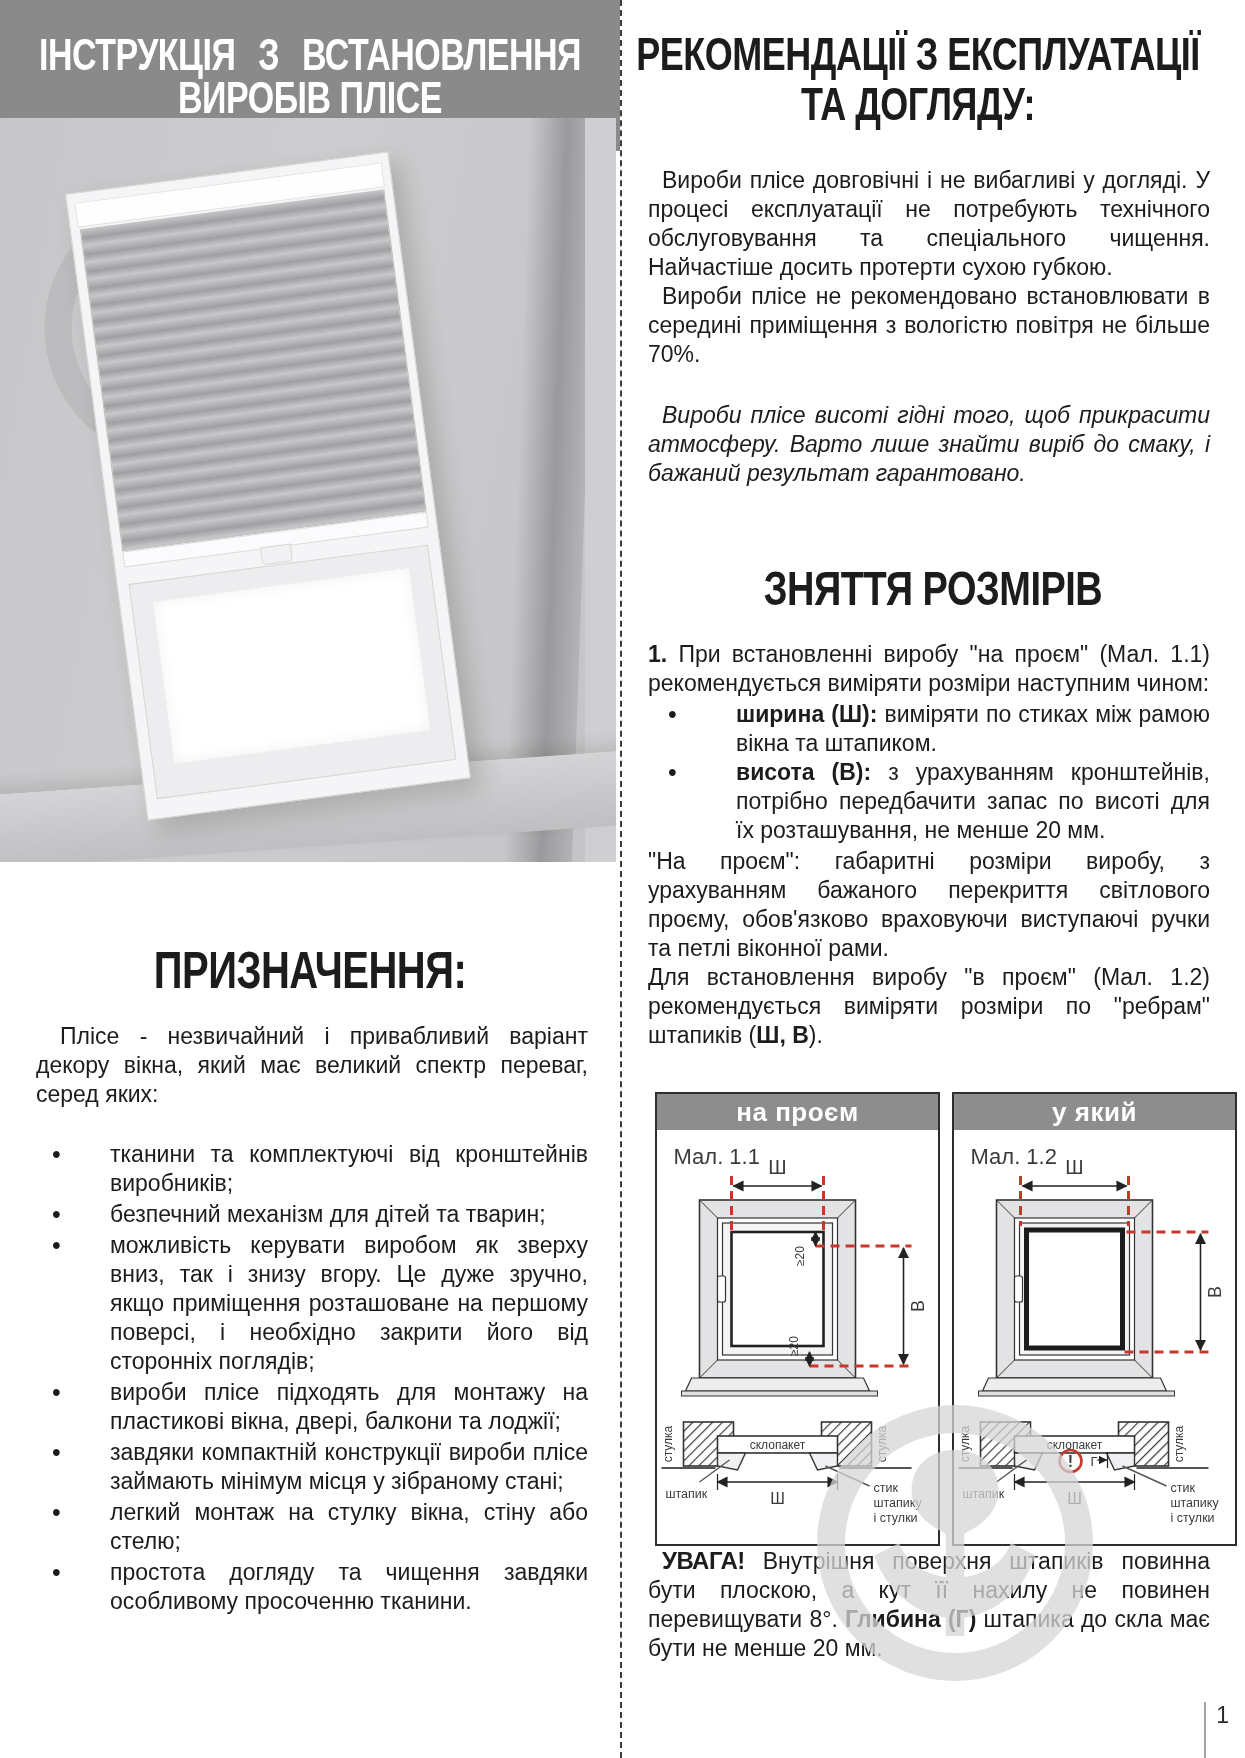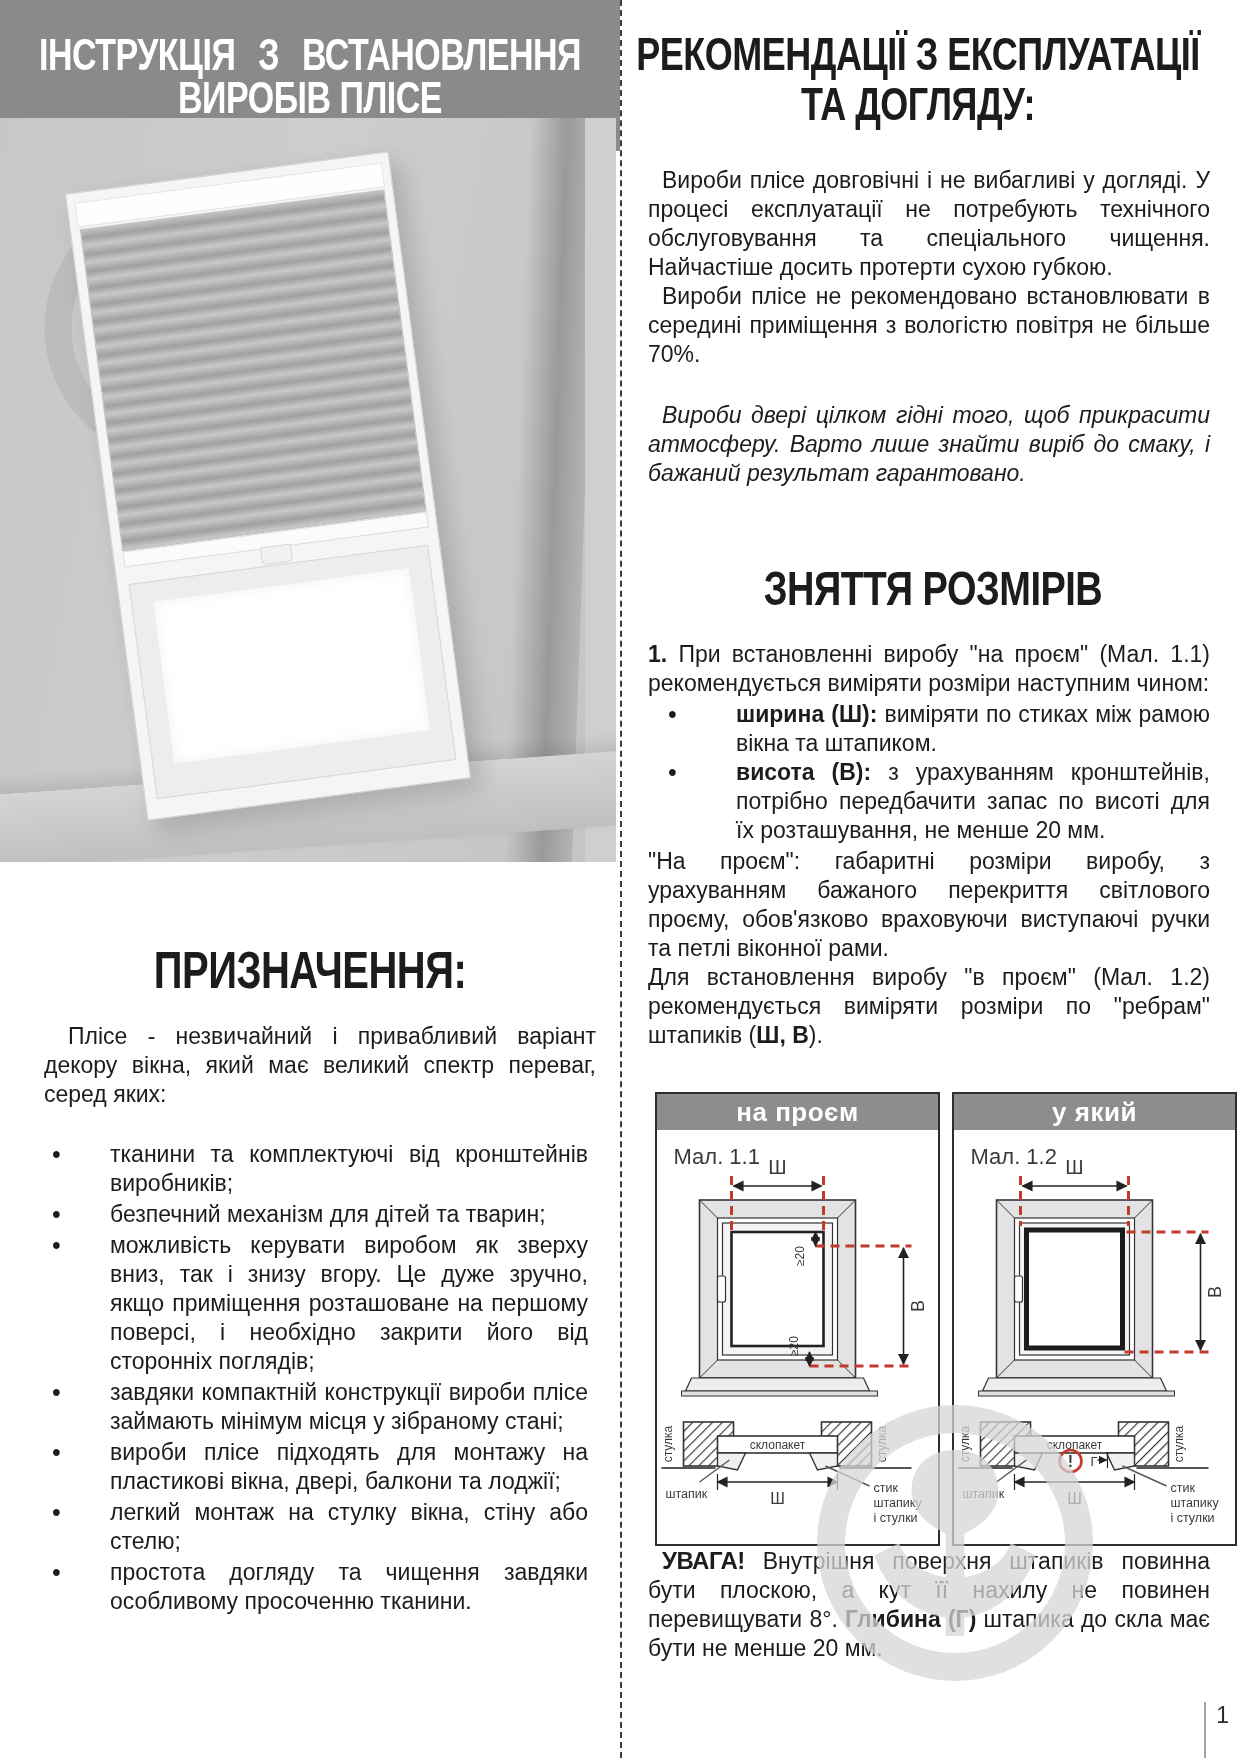--- a/index.html
+++ b/index.html
@@ -29,21 +29,21 @@
     background:repeating-linear-gradient(180deg,#c6c6c8 0px,#a0a0a2 9px,#c9c9cb 17px);
     border-left:1px solid #bababc;border-right:1px solid #bababc;}
   .w-rail{position:absolute;top:57.3%;left:3%;right:3%;height:2.1%;background:#fbfbfd;border:1px solid #dcdcde;}
   .w-handle{position:absolute;top:59.4%;left:45%;width:9%;height:2.6%;background:#f1f1f3;border:1px solid #d6d6d8;border-radius:0 0 5px 5px;}
   .w-lower{position:absolute;top:62.5%;left:3.8%;right:3.8%;bottom:3.2%;background:#ededef;border:1px solid #d6d6d8;}
   .w-glass{position:absolute;top:9%;left:7%;right:7%;bottom:15%;background:#ffffff;box-shadow:inset 0 0 16px rgba(0,0,0,0.05);}
   .watermark{position:absolute;pointer-events:none;}
   .wm-photo{left:28px;top:60px;width:300px;height:300px;color:#adadaf;opacity:0.45;}
   .wm-right{left:800px;top:1388px;width:310px;height:310px;color:#d6d6d8;opacity:0.75;z-index:6;}
   .purpose-title{position:absolute;left:0;top:948px;width:620px;text-align:center;font-size:40px;}
-  .purpose-intro{position:absolute;left:44px;top:1022px;width:552px;font-size:23px;line-height:29px;
+  .purpose-intro{position:absolute;left:36px;top:1022px;width:552px;font-size:23px;line-height:29px;
     text-align:justify;text-indent:24px;}
   .purpose-list{position:absolute;left:36px;top:1140px;width:552px;margin:0;padding:0;list-style:none;}
   .purpose-list li{position:relative;padding-left:74px;font-size:23px;line-height:29px;text-align:justify;margin:0 0 2px 0;}
   .purpose-list li::before{content:"\2022";position:absolute;left:16px;top:0;font-size:25px;}
   
   .care-title{position:absolute;left:606px;top:30px;width:624px;text-align:center;}
   .care-title .cond{font-size:36px;line-height:50px;}
   .rtext{font-size:23px;line-height:29px;text-align:justify;}
   .care-text{position:absolute;left:648px;top:166px;width:562px;}
   .care-text p{margin:0;text-indent:14px;}
@@ -98,37 +98,37 @@
   </div>
 
   <div class="purpose-title">
     <span class="cond">ПРИЗНАЧЕННЯ:</span>
   </div>
   <div class="purpose-intro">Плісе - незвичайний і привабливий варіант декору вікна, який має великий спектр переваг, серед яких:</div>
   <ul class="purpose-list">
     <li>тканини та комплектуючі від кронштейнів виробників;</li>
     <li>безпечний механізм для дітей та тварин;</li>
     <li>можливість керувати виробом як зверху вниз, так і знизу вгору. Це дуже зручно, якщо приміщення розташоване на першому поверсі, і необхідно закрити його від сторонніх поглядів;</li>
+    <li>вироби плісе підходять для монтажу на пластикові вікна, двері, балкони та лоджії;</li>
     <li>завдяки компактній конструкції вироби плісе займають мінімум місця у зібраному стані;</li>
-    <li>вироби плісе підходять для монтажу на пластикові вікна, двері, балкони та лоджії;</li>
     <li>легкий монтаж на стулку вікна, стіну або стелю;</li>
     <li>простота догляду та чищення завдяки особливому просоченню тканини.</li>
   </ul>
 
   <div class="divider"></div>
 
   <div class="care-title">
     <span class="cond">РЕКОМЕНДАЦІЇ З ЕКСПЛУАТАЦІЇ</span><br>
     <span class="cond">ТА ДОГЛЯДУ:</span>
   </div>
 
   <div class="care-text rtext">
     <p>Вироби плісе довговічні і не вибагливі у догляді. У процесі експлуатації не потребують технічного обслуговування та спеціального чищення. Найчастіше досить протерти сухою губкою.</p>
     <p>Вироби плісе не рекомендовано встановлювати в середині приміщення з вологістю повітря не більше 70%.</p>
-    <p class="p3">Вироби двері цілком гідні того, щоб прикрасити атмосферу. Варто лише знайти виріб до смаку, і бажаний результат гарантовано.</p>
+    <p class="p3">Вироби плісе висоті гідні того, щоб прикрасити атмосферу. Варто лише знайти виріб до смаку, і бажаний результат гарантовано.</p>
   </div>
 
   <div class="measure-title">
     <span class="cond">ЗНЯТТЯ РОЗМІРІВ</span>
   </div>
 
   <div class="measure-text rtext">
     <p><b>1.</b> <span>При встановленні виробу "на проєм" (Мал. 1.1) рекомендується виміряти розміри наступним чином:</span></p>
     <ul class="m-list">
       <li><b>ширина (Ш):</b> <span>виміряти по стиках між рамою вікна та штапиком.</span></li>

